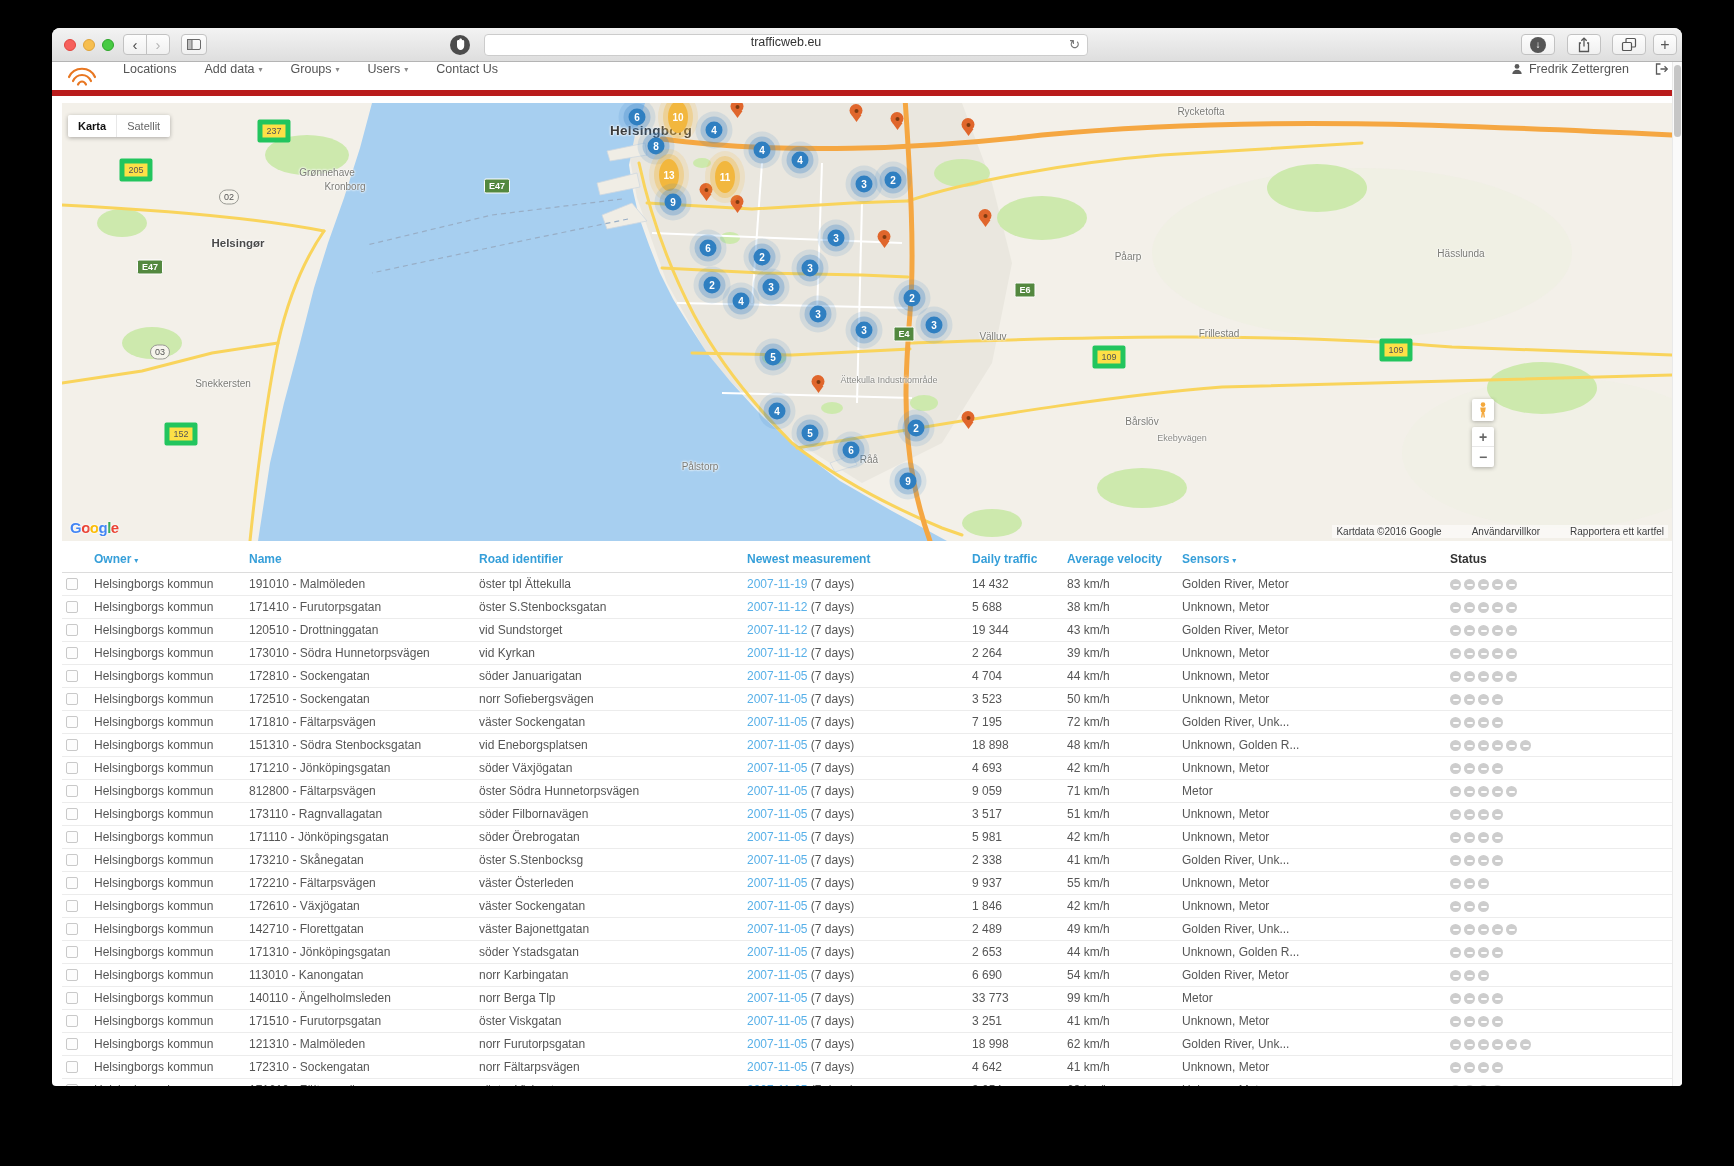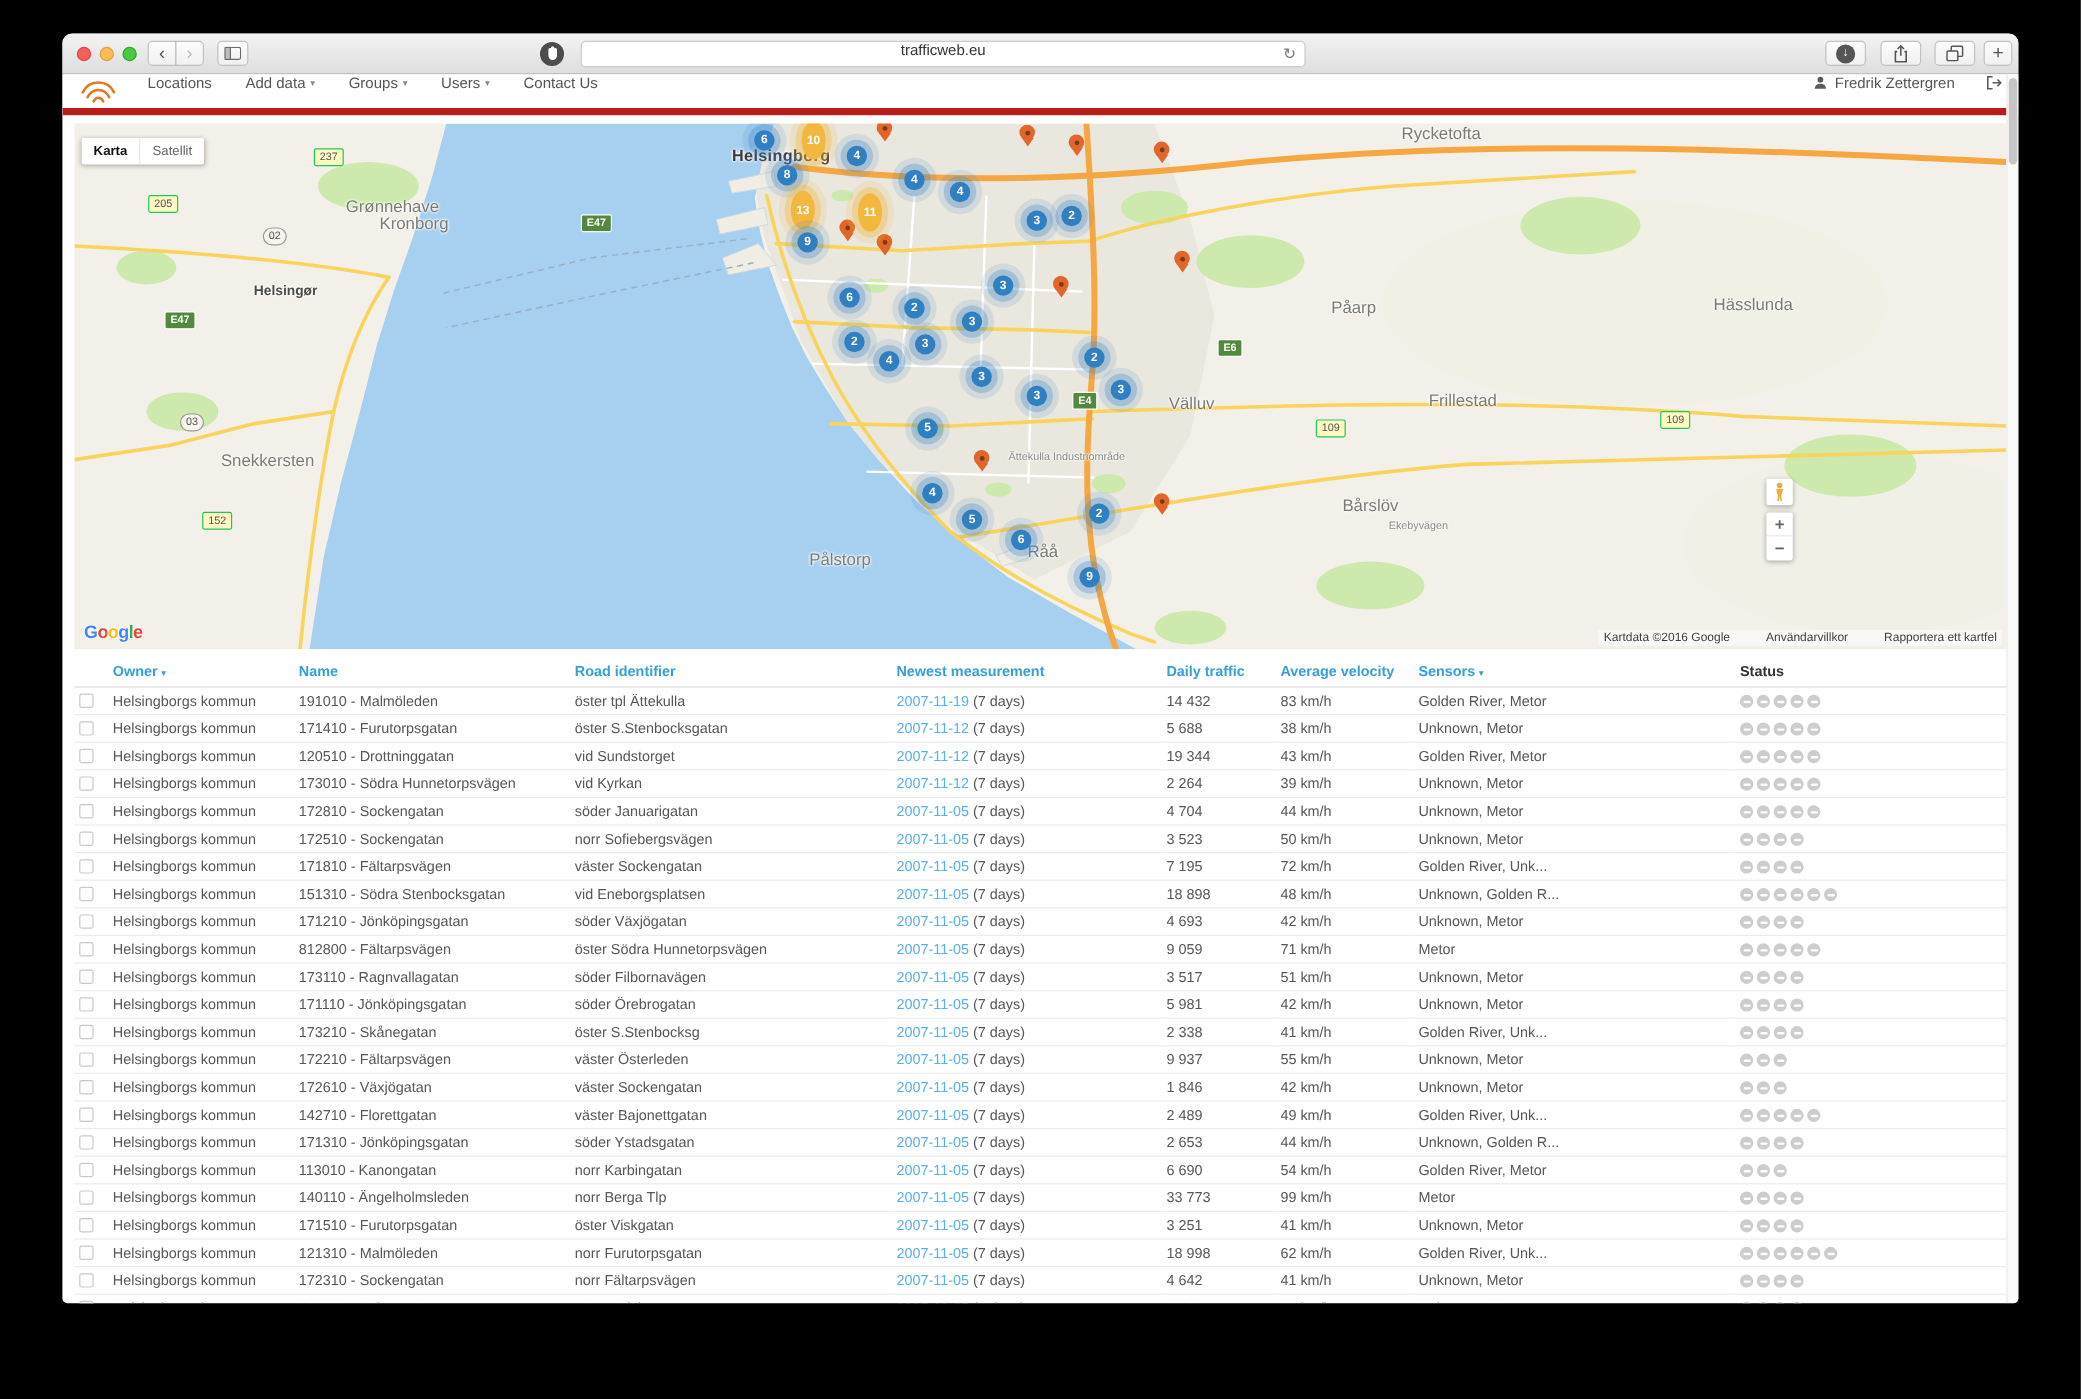--- a/index.html
+++ b/index.html
@@ -42,29 +42,29 @@
             display:flex;align-items:flex-start;padding:0 13px;}
   .nav-menu{display:flex;align-items:center;margin-left:24px;}
   .nav-item{display:flex;align-items:center;margin-right:28px;font-size:12.5px;color:#555;cursor:pointer;}
   .nav-item .caret{font-size:8px;color:#8a8a8a;margin-left:4px;}
   .nav-right{margin-left:auto;display:flex;align-items:center;font-size:12.5px;color:#555;}
   .nav-right .uname{margin:0 0 0 6px;}
   .logout{margin-left:26px;}
   
   .map-wrap{position:relative;margin:7px 10px 0;height:438px;background:#f3f0e9;overflow:hidden;}
   .map-svg{position:absolute;left:0;top:0;}
-  .map-label{position:absolute;transform:translate(-50%,-50%);color:#7b7b76;font-size:14px;
+  .map-label{position:absolute;transform:translate(-50%,-50%);color:#7b7b76;font-size:10px;
              white-space:nowrap;text-shadow:0 0 2px #fff,0 0 2px #fff,0 0 3px #fff;pointer-events:none;}
   .map-label.big{color:#3b3b3b;font-size:13.5px;font-weight:bold;letter-spacing:.3px;}
   .map-label.mid{color:#4a4a4a;font-size:11.5px;font-weight:bold;}
   .map-label.tiny{font-size:9px;color:#8a8a85;}
   .shield{position:absolute;transform:translate(-50%,-50%);font-size:9px;line-height:1;
           padding:2px 4px;border-radius:2px;white-space:nowrap;}
   .shield.e{background:#53883f;color:#fff;border:1px solid #fff;font-weight:bold;}
-  .shield.w{background:#fef9c3;color:#555;border:1px solid #22c55e;}
+  .shield.w{background:#fde047;color:#555;border:5px solid #22c55e;}
   .shield.o{background:#f6f4ec;color:#555;border:1px solid #9a9a94;border-radius:8px;}
   .cluster{position:absolute;transform:translate(-50%,-50%);width:17px;height:17px;border-radius:50%;
            background:var(--cluster_blue);color:#fff;font-size:10px;font-weight:bold;
            display:flex;align-items:center;justify-content:center;
            box-shadow:0 0 0 5px rgba(62,133,198,.30),0 0 0 10px rgba(62,133,198,.14);cursor:pointer;}
   .cluster.y{width:20px;height:32px;background:var(--cluster_yellow);
            box-shadow:0 0 0 5px rgba(242,183,62,.35),0 0 0 10px rgba(242,183,62,.16);}
   .pin{position:absolute;transform:translate(-50%,-100%);width:13px;height:13px;
        background:var(--pin_orange);border-radius:50%;cursor:pointer;}
   .pin::before{content:"";position:absolute;left:4.5px;top:4.5px;width:4px;height:4px;

